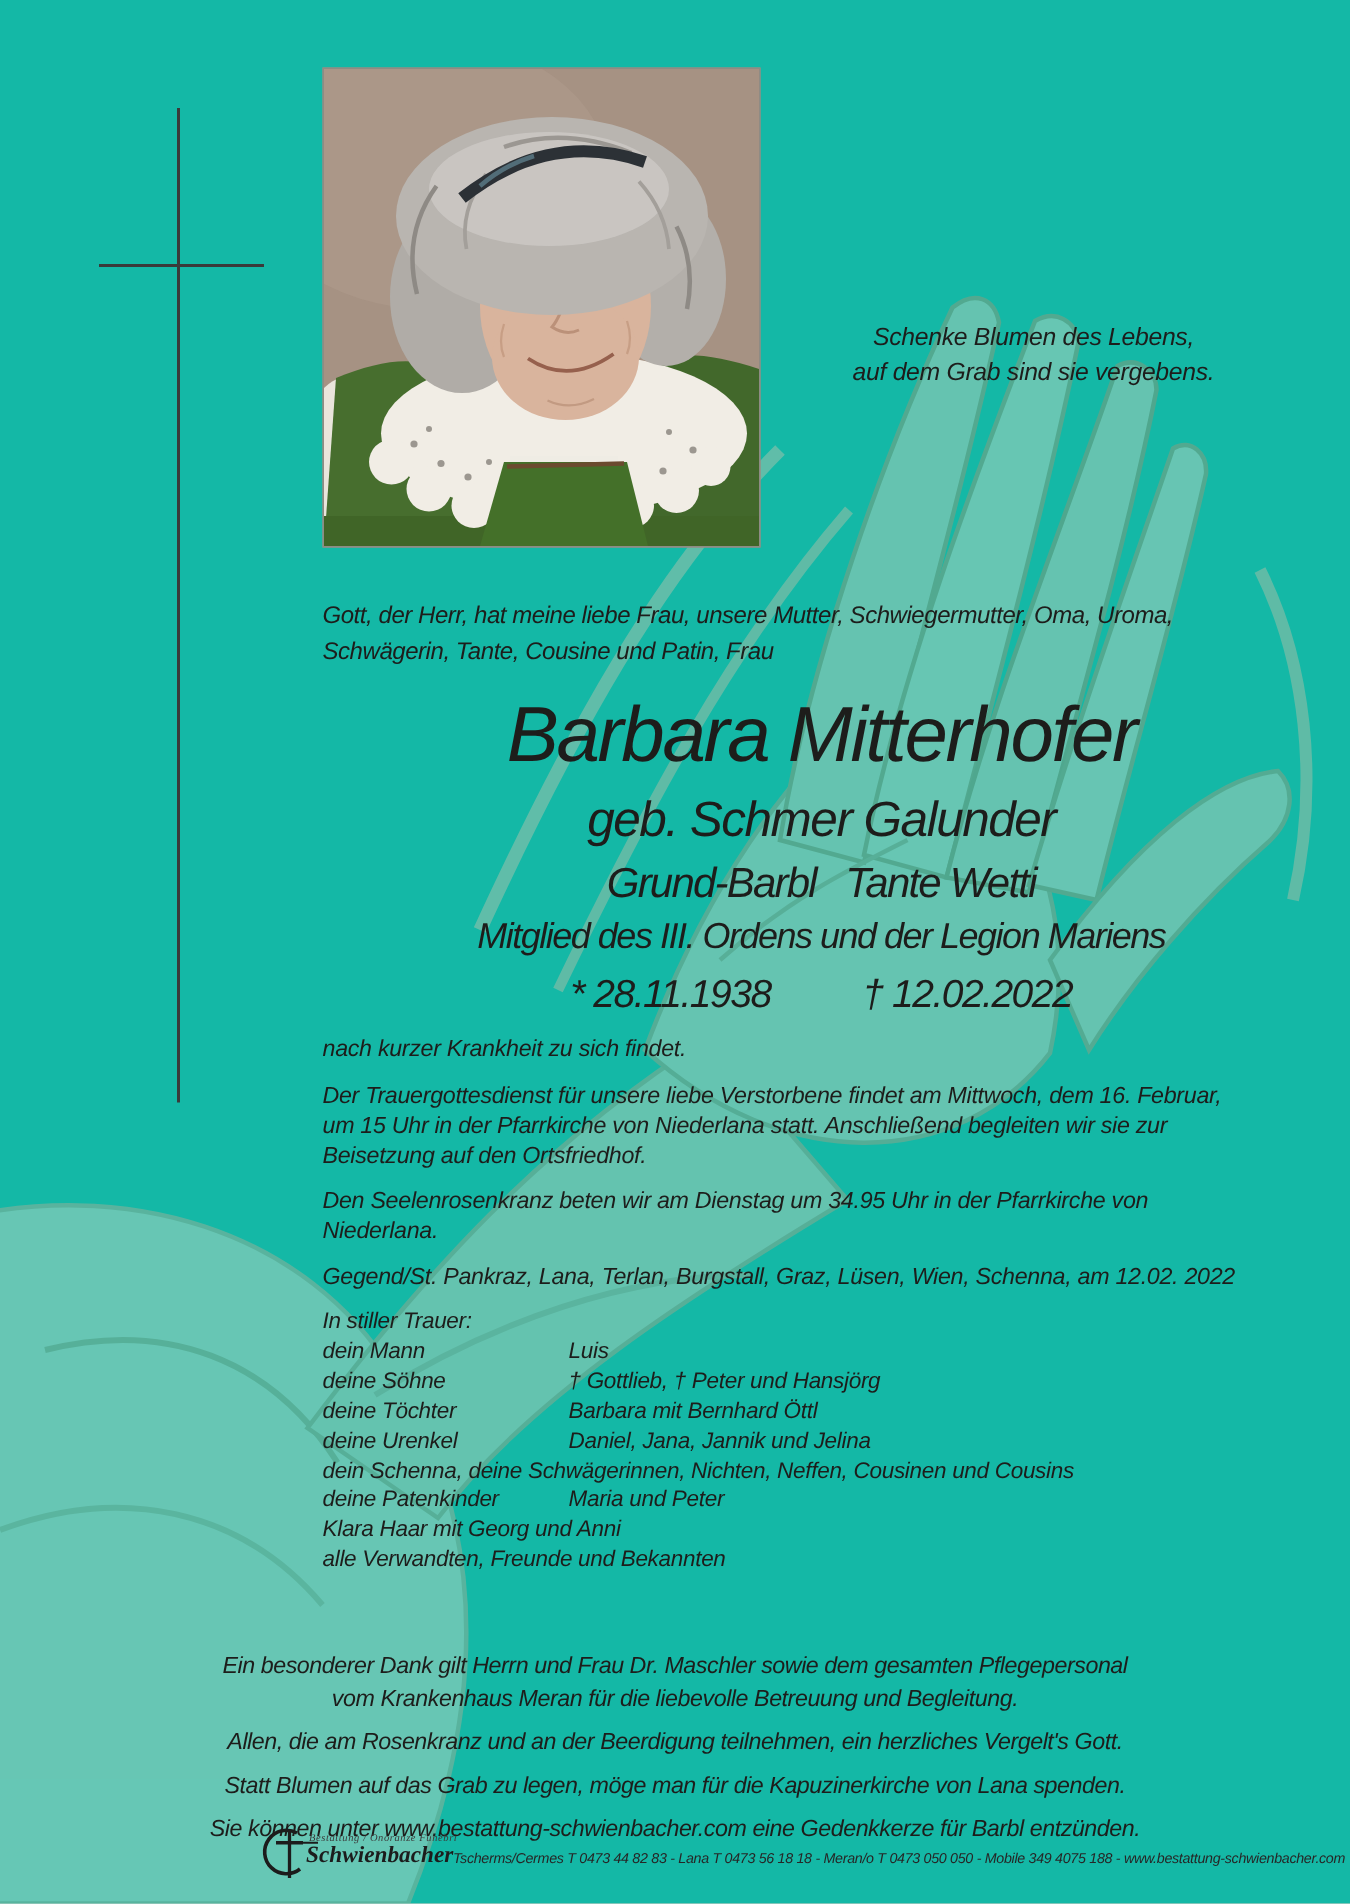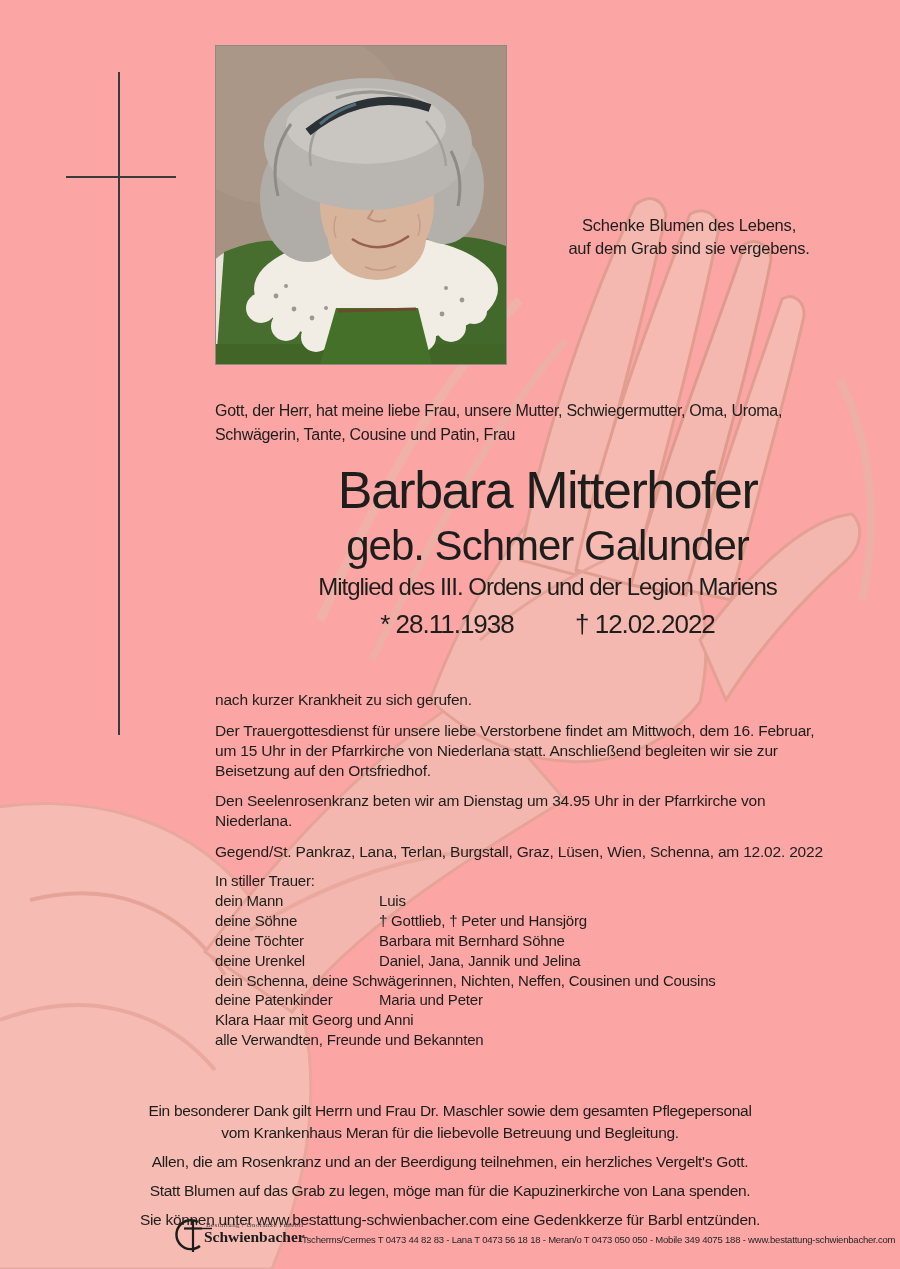--- a/index.html
+++ b/index.html
@@ -1,36 +1,37 @@
 <!DOCTYPE html>
 <html><head>
 <meta charset="utf-8">
 <style>
   html,body{margin:0;padding:0;background:#d8d4ca;}
   #card{
     position:relative;width:900px;height:1269px;margin:0 auto;
-    background:#fca5a5;overflow:hidden;
+    background:#14b8a6;overflow:hidden;
     font-family:"Liberation Sans","DejaVu Sans",sans-serif;
     color:#1d1d1b;
+    font-style:italic;
   }
   .abs{position:absolute;}
   .pre{white-space:pre-line;}
   
   .cross-v{left:118px;top:72px;width:2px;height:663px;background:#3a3a3a;}
   .cross-h{left:66px;top:176px;width:110px;height:2px;background:#3a3a3a;}
   
   .photo{left:215px;top:45px;width:290px;height:318px;border:1px solid #8f8b84;background:#a69283;}
   
   .quote{left:539px;top:214px;width:300px;text-align:center;font-size:16.5px;line-height:23px;letter-spacing:-0.2px;}
   
   .intro{left:215px;top:399px;width:680px;font-size:16px;line-height:24px;letter-spacing:-0.3px;}
   
   .headline{left:215px;top:462px;width:665px;text-align:center;}
   .name{font-size:52px;line-height:56px;letter-spacing:-1.5px;font-weight:400;}
-  .maiden{font-size:42px;line-height:42px;letter-spacing:-1px;margin-top:7px;}
+  .maiden{font-size:33px;line-height:42px;letter-spacing:-1px;margin-top:7px;}
   .nick{font-size:28px;line-height:32px;letter-spacing:-1.2px;margin-top:6px;white-space:pre;}
   .membership{font-size:24px;line-height:28px;letter-spacing:-1px;margin-top:6px;}
   .dates{margin-top:8px;font-size:26px;letter-spacing:-1px;}
   .dates span{display:inline-block;}
   .dates .death{margin-left:55px;}
   
   .body-text{font-size:15.5px;line-height:20px;letter-spacing:-0.2px;}
   .p-nach{left:215px;top:690px;width:680px;}
   .p-trauer{left:215px;top:721px;width:680px;}
   .p-rosenkranz{left:215px;top:791px;width:680px;}
@@ -165,48 +166,49 @@
 
   <div class="abs quote pre">Schenke Blumen des Lebens,
 auf dem Grab sind sie vergebens.</div>
 
   <div class="abs intro pre">Gott, der Herr, hat meine liebe Frau, unsere Mutter, Schwiegermutter, Oma, Uroma,
 Schwägerin, Tante, Cousine und Patin, Frau</div>
 
   <div class="abs headline">
     <div class="name">Barbara Mitterhofer</div>
     <div class="maiden">geb. Schmer Galunder</div>
+    <div class="nick">Grund-Barbl   Tante Wetti</div>
     <div class="membership">Mitglied des III. Ordens und der Legion Mariens</div>
     <div class="dates">
       <span class="birth">* 28.11.1938</span>
       <span class="death">† 12.02.2022</span>
     </div>
   </div>
 
-  <div class="abs body-text p-nach">nach kurzer Krankheit zu sich gerufen.</div>
+  <div class="abs body-text p-nach">nach kurzer Krankheit zu sich findet.</div>
   <div class="abs body-text p-trauer pre">Der Trauergottesdienst für unsere liebe Verstorbene findet am Mittwoch, dem 16. Februar,
 um 15 Uhr in der Pfarrkirche von Niederlana statt. Anschließend begleiten wir sie zur
 Beisetzung auf den Ortsfriedhof.</div>
   <div class="abs body-text p-rosenkranz pre">Den Seelenrosenkranz beten wir am Dienstag um 34.95 Uhr in der Pfarrkirche von
 Niederlana.</div>
   <div class="abs body-text p-places">Gegend/St. Pankraz, Lana, Terlan, Burgstall, Graz, Lüsen, Wien, Schenna, am 12.02. 2022</div>
 
   <div class="abs mourners">
     <div>In stiller Trauer:</div>
     <div class="m-row">
       <span class="m-label">dein Mann</span>
       <span class="m-value">Luis</span>
     </div>
     <div class="m-row">
       <span class="m-label">deine Söhne</span>
       <span class="m-value">† Gottlieb, † Peter und Hansjörg</span>
     </div>
     <div class="m-row">
       <span class="m-label">deine Töchter</span>
-      <span class="m-value">Barbara mit Bernhard Söhne</span>
+      <span class="m-value">Barbara mit Bernhard Öttl</span>
     </div>
     <div class="m-row">
       <span class="m-label">deine Urenkel</span>
       <span class="m-value">Daniel, Jana, Jannik und Jelina</span>
     </div>
     <div class="m-row full">
       <span class="m-label">dein Schenna, deine Schwägerinnen, Nichten, Neffen, Cousinen und Cousins</span>
     </div>
     <div class="m-row">
       <span class="m-label">deine Patenkinder</span>

